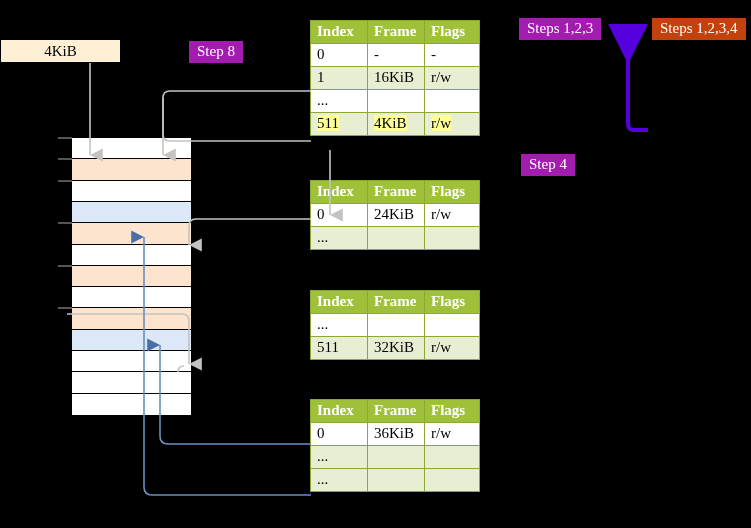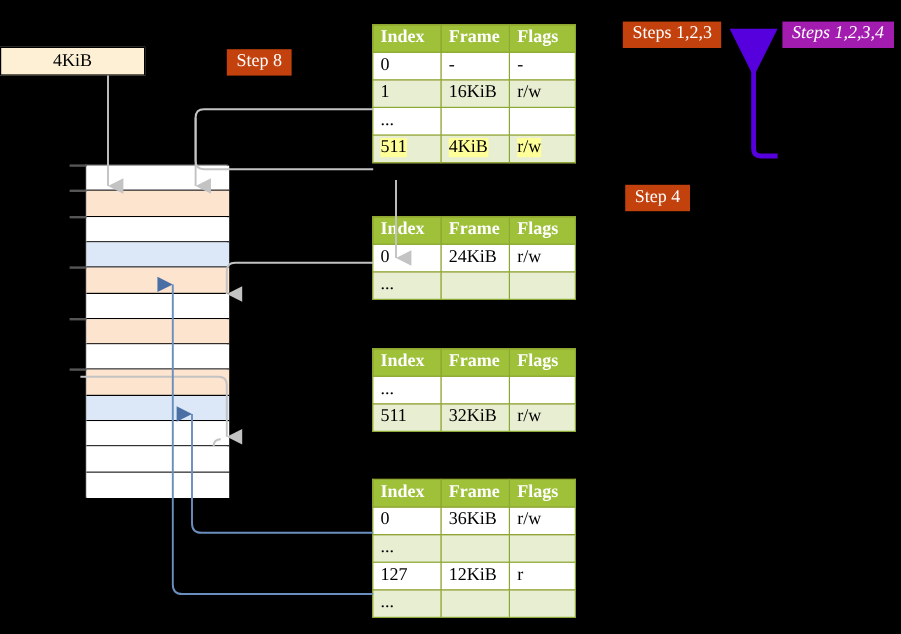--- a/index.html
+++ b/index.html
@@ -19,22 +19,22 @@
   
   .badge {
     position: absolute;
     color: #ffffff;
     font-family: "Liberation Serif", serif;
     font-size: 15px;
     line-height: 19px;
     padding: 1px 8px 2px 8px;
     white-space: nowrap;
   }
-  .badge.red { background: #c2410c; }
-  .badge.violet { background: #a21caf; font-style: italic; }
+  .badge.red { background: #a21caf; }
+  .badge.violet { background: #c2410c; }
 
   
   #kib-box {
     position: absolute;
     left: 0px; top: 39px;
     width: 121px; height: 24px;
     background: #fdf0d5;
     border: 1px solid #000000;
     color: #000000;
     font-size: 15px;
@@ -66,21 +66,21 @@
     left: 58px;
     width: 14px; height: 0;
     border-top: 2px solid #555555;
   }
 
   
   table.pt {
     position: absolute;
     border-collapse: collapse;
     font-size: 15px;
-    background: #a16207;
+    background: #8b5cf6;
   }
   table.pt th {
     background: #9fc13a;
     color: #ffffff;
     font-weight: bold;
     text-align: left;
     padding: 2px 6px 3px 6px;
     border: 1px solid #8aa832;
     font-family: "Liberation Serif", serif;
   }
@@ -220,25 +220,20 @@
         <tr>
           <td class="c0">0</td>
           <td class="c1">36KiB</td>
           <td class="c2">r/w</td>
         </tr>
         <tr class="alt">
           <td class="c0">...</td>
           <td class="c1"></td>
           <td class="c2"></td>
         </tr>
-        <tr>
-          <td class="c0">127</td>
-          <td class="c1">12KiB</td>
-          <td class="c2">r</td>
-        </tr>
         <tr class="alt">
           <td class="c0">...</td>
           <td class="c1"></td>
           <td class="c2"></td>
         </tr>
       </tbody>
     </table>
 
   <svg id="wires" viewBox="0 0 751 528">
     <defs>

